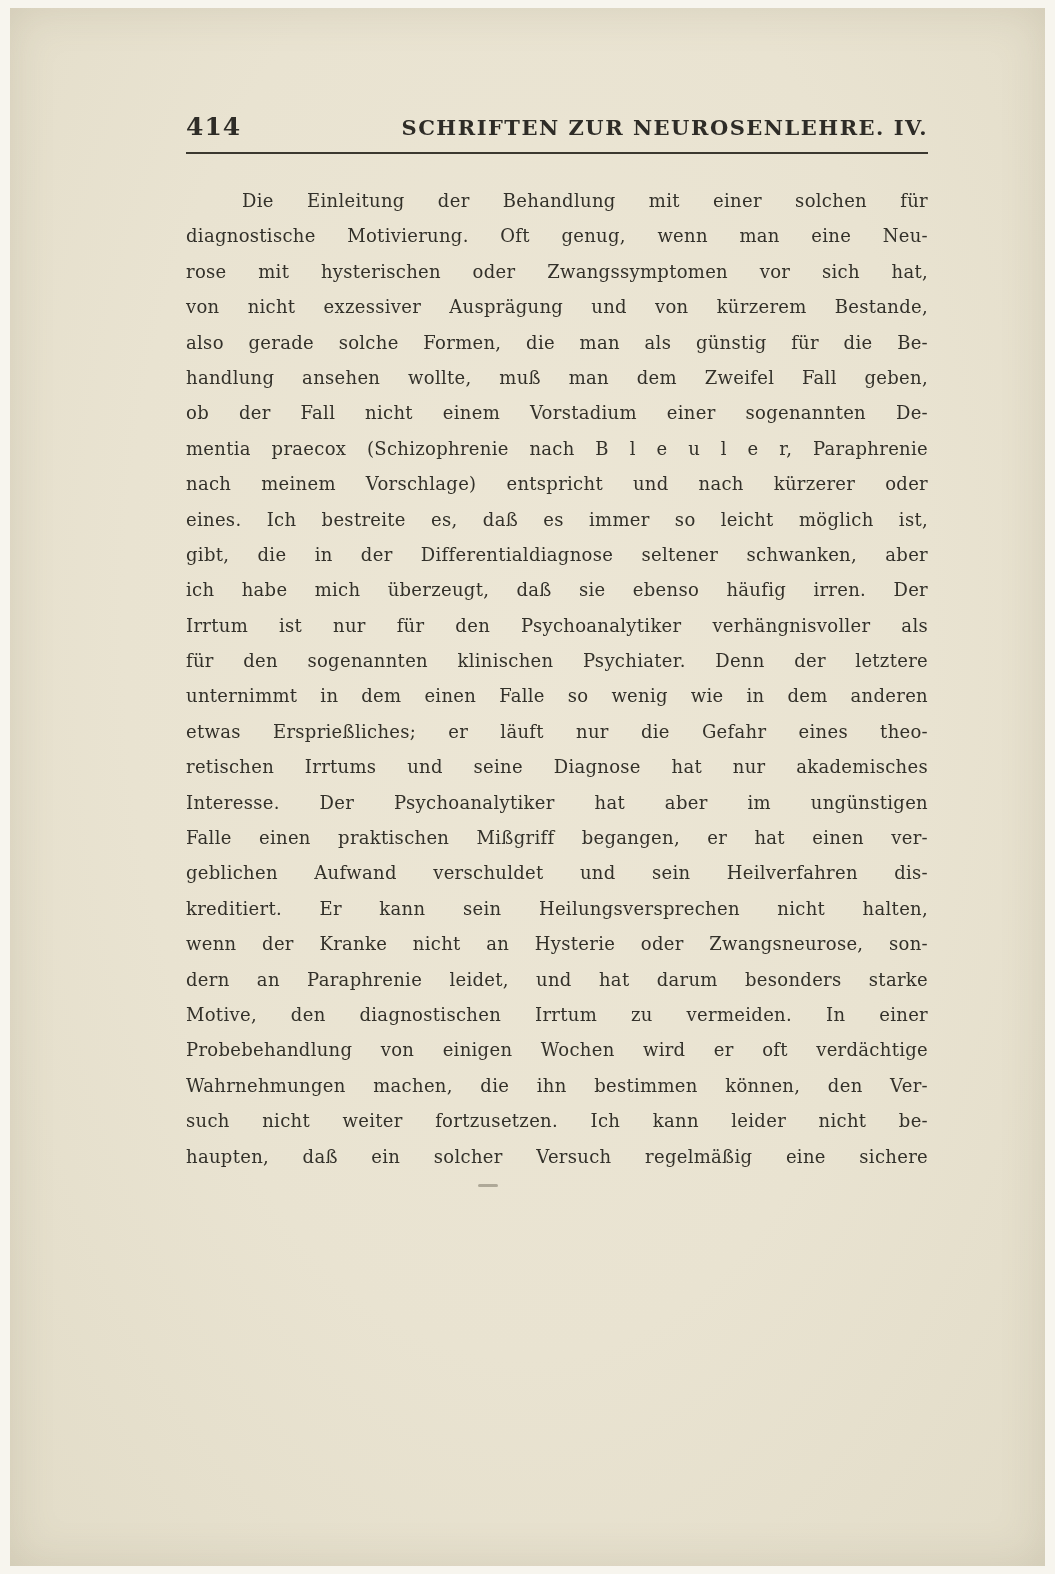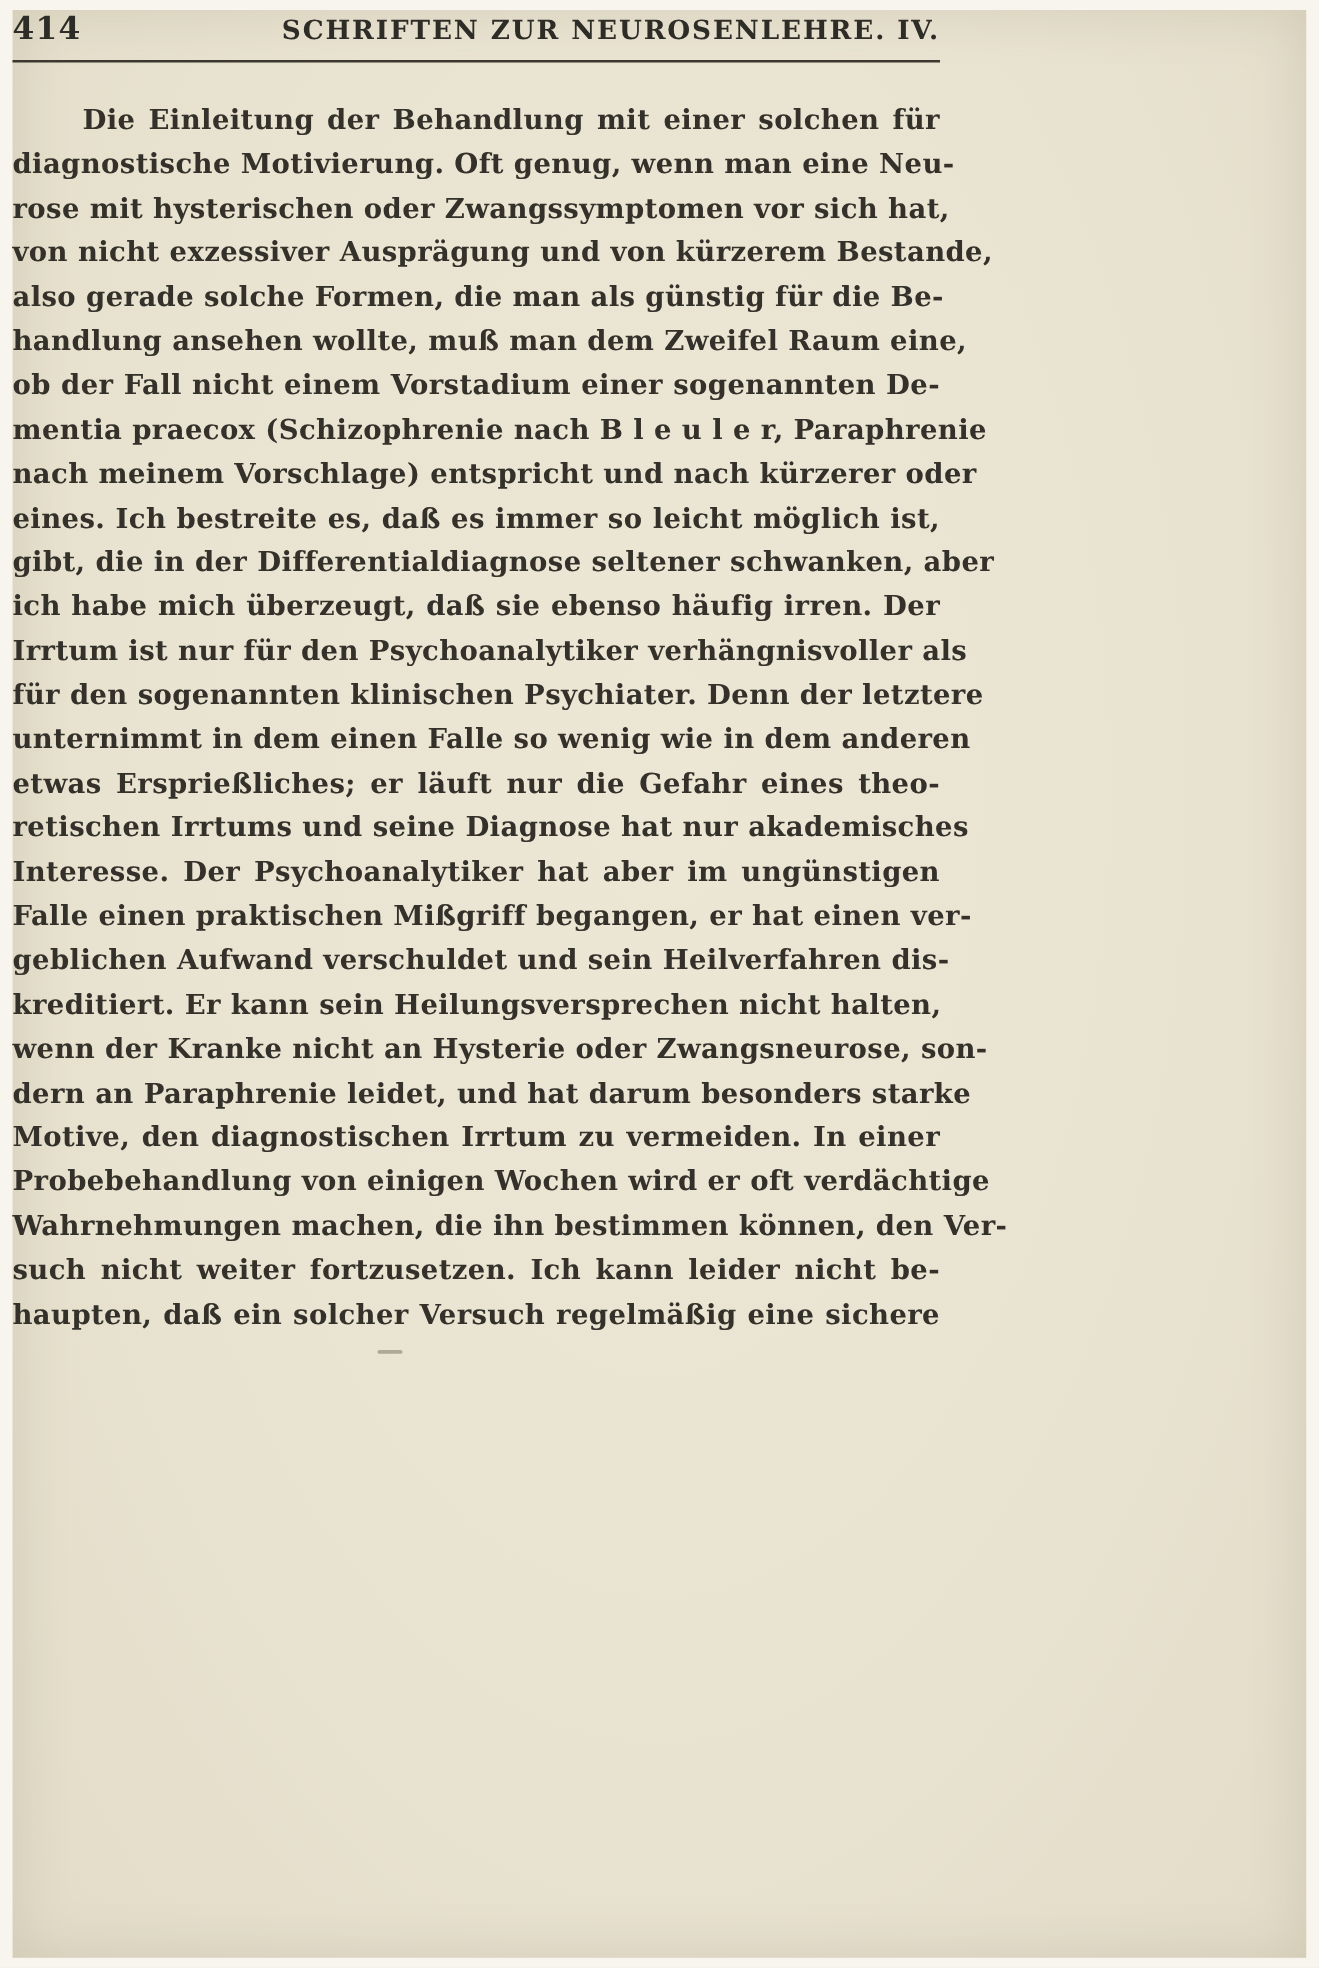--- a/index.html
+++ b/index.html
@@ -24,20 +24,22 @@
     right: 10px;
     bottom: 8px;
     background: #e9e3d1;
     background-image: radial-gradient(ellipse at 50% 40%, #ece6d5 0%, #e9e3d1 55%, #e2dcc8 100%);
     box-shadow: inset 0 0 45px rgba(120,110,85,0.18);
     color: #2e2c27;
   }
 
   .content {
     width: 742px;
+    margin-left: 176px;
+    padding-top: 104px;
   }
 
   .page-header {
     position: relative;
     height: 34px;
   }
 
   .page-number {
     position: absolute;
     left: 0;
@@ -57,23 +59,22 @@
 
   .header-rule {
     margin-top: 6px;
     border: none;
     border-top: 2.5px solid #3b382f;
     width: 100%;
   }
 
   .body-text {
     margin-top: 29px;
-    font-size: 22px;
+    font-size: 18px;
     color: #33312a;
-    font-weight: bold;
   }
 
   .line {
     height: 35.4px;
     line-height: 35.4px;
     text-align: justify;
     text-align-last: justify;
     white-space: nowrap;
     letter-spacing: 0.3px;
   }
@@ -105,21 +106,21 @@
 
       <hr class="header-rule">
 
       <div class="body-text">
 
       <div class="line indent">Die Einleitung der Behandlung mit einer solchen für</div>
           <div class="line">diagnostische Motivierung. Oft genug, wenn man eine Neu-</div>
           <div class="line">rose mit hysterischen oder Zwangssymptomen vor sich hat,</div>
           <div class="line">von nicht exzessiver Ausprägung und von kürzerem Bestande,</div>
           <div class="line">also gerade solche Formen, die man als günstig für die Be-</div>
-          <div class="line">handlung ansehen wollte, muß man dem Zweifel Raum eine,</div>
+          <div class="line">handlung ansehen wollte, muß man dem Zweifel Fall geben,</div>
           <div class="line">ob der Fall nicht einem Vorstadium einer sogenannten De-</div>
           <div class="line">mentia praecox (Schizophrenie nach B l e u l e r, Paraphrenie</div>
           <div class="line">nach meinem Vorschlage) entspricht und nach kürzerer oder</div>
           <div class="line">eines. Ich bestreite es, daß es immer so leicht möglich ist,</div>
           <div class="line">gibt, die in der Differentialdiagnose seltener schwanken, aber</div>
           <div class="line">ich habe mich überzeugt, daß sie ebenso häufig irren. Der</div>
           <div class="line">Irrtum ist nur für den Psychoanalytiker verhängnisvoller als</div>
           <div class="line">für den sogenannten klinischen Psychiater. Denn der letztere</div>
           <div class="line">unternimmt in dem einen Falle so wenig wie in dem anderen</div>
           <div class="line">etwas Ersprießliches; er läuft nur die Gefahr eines theo-</div>

